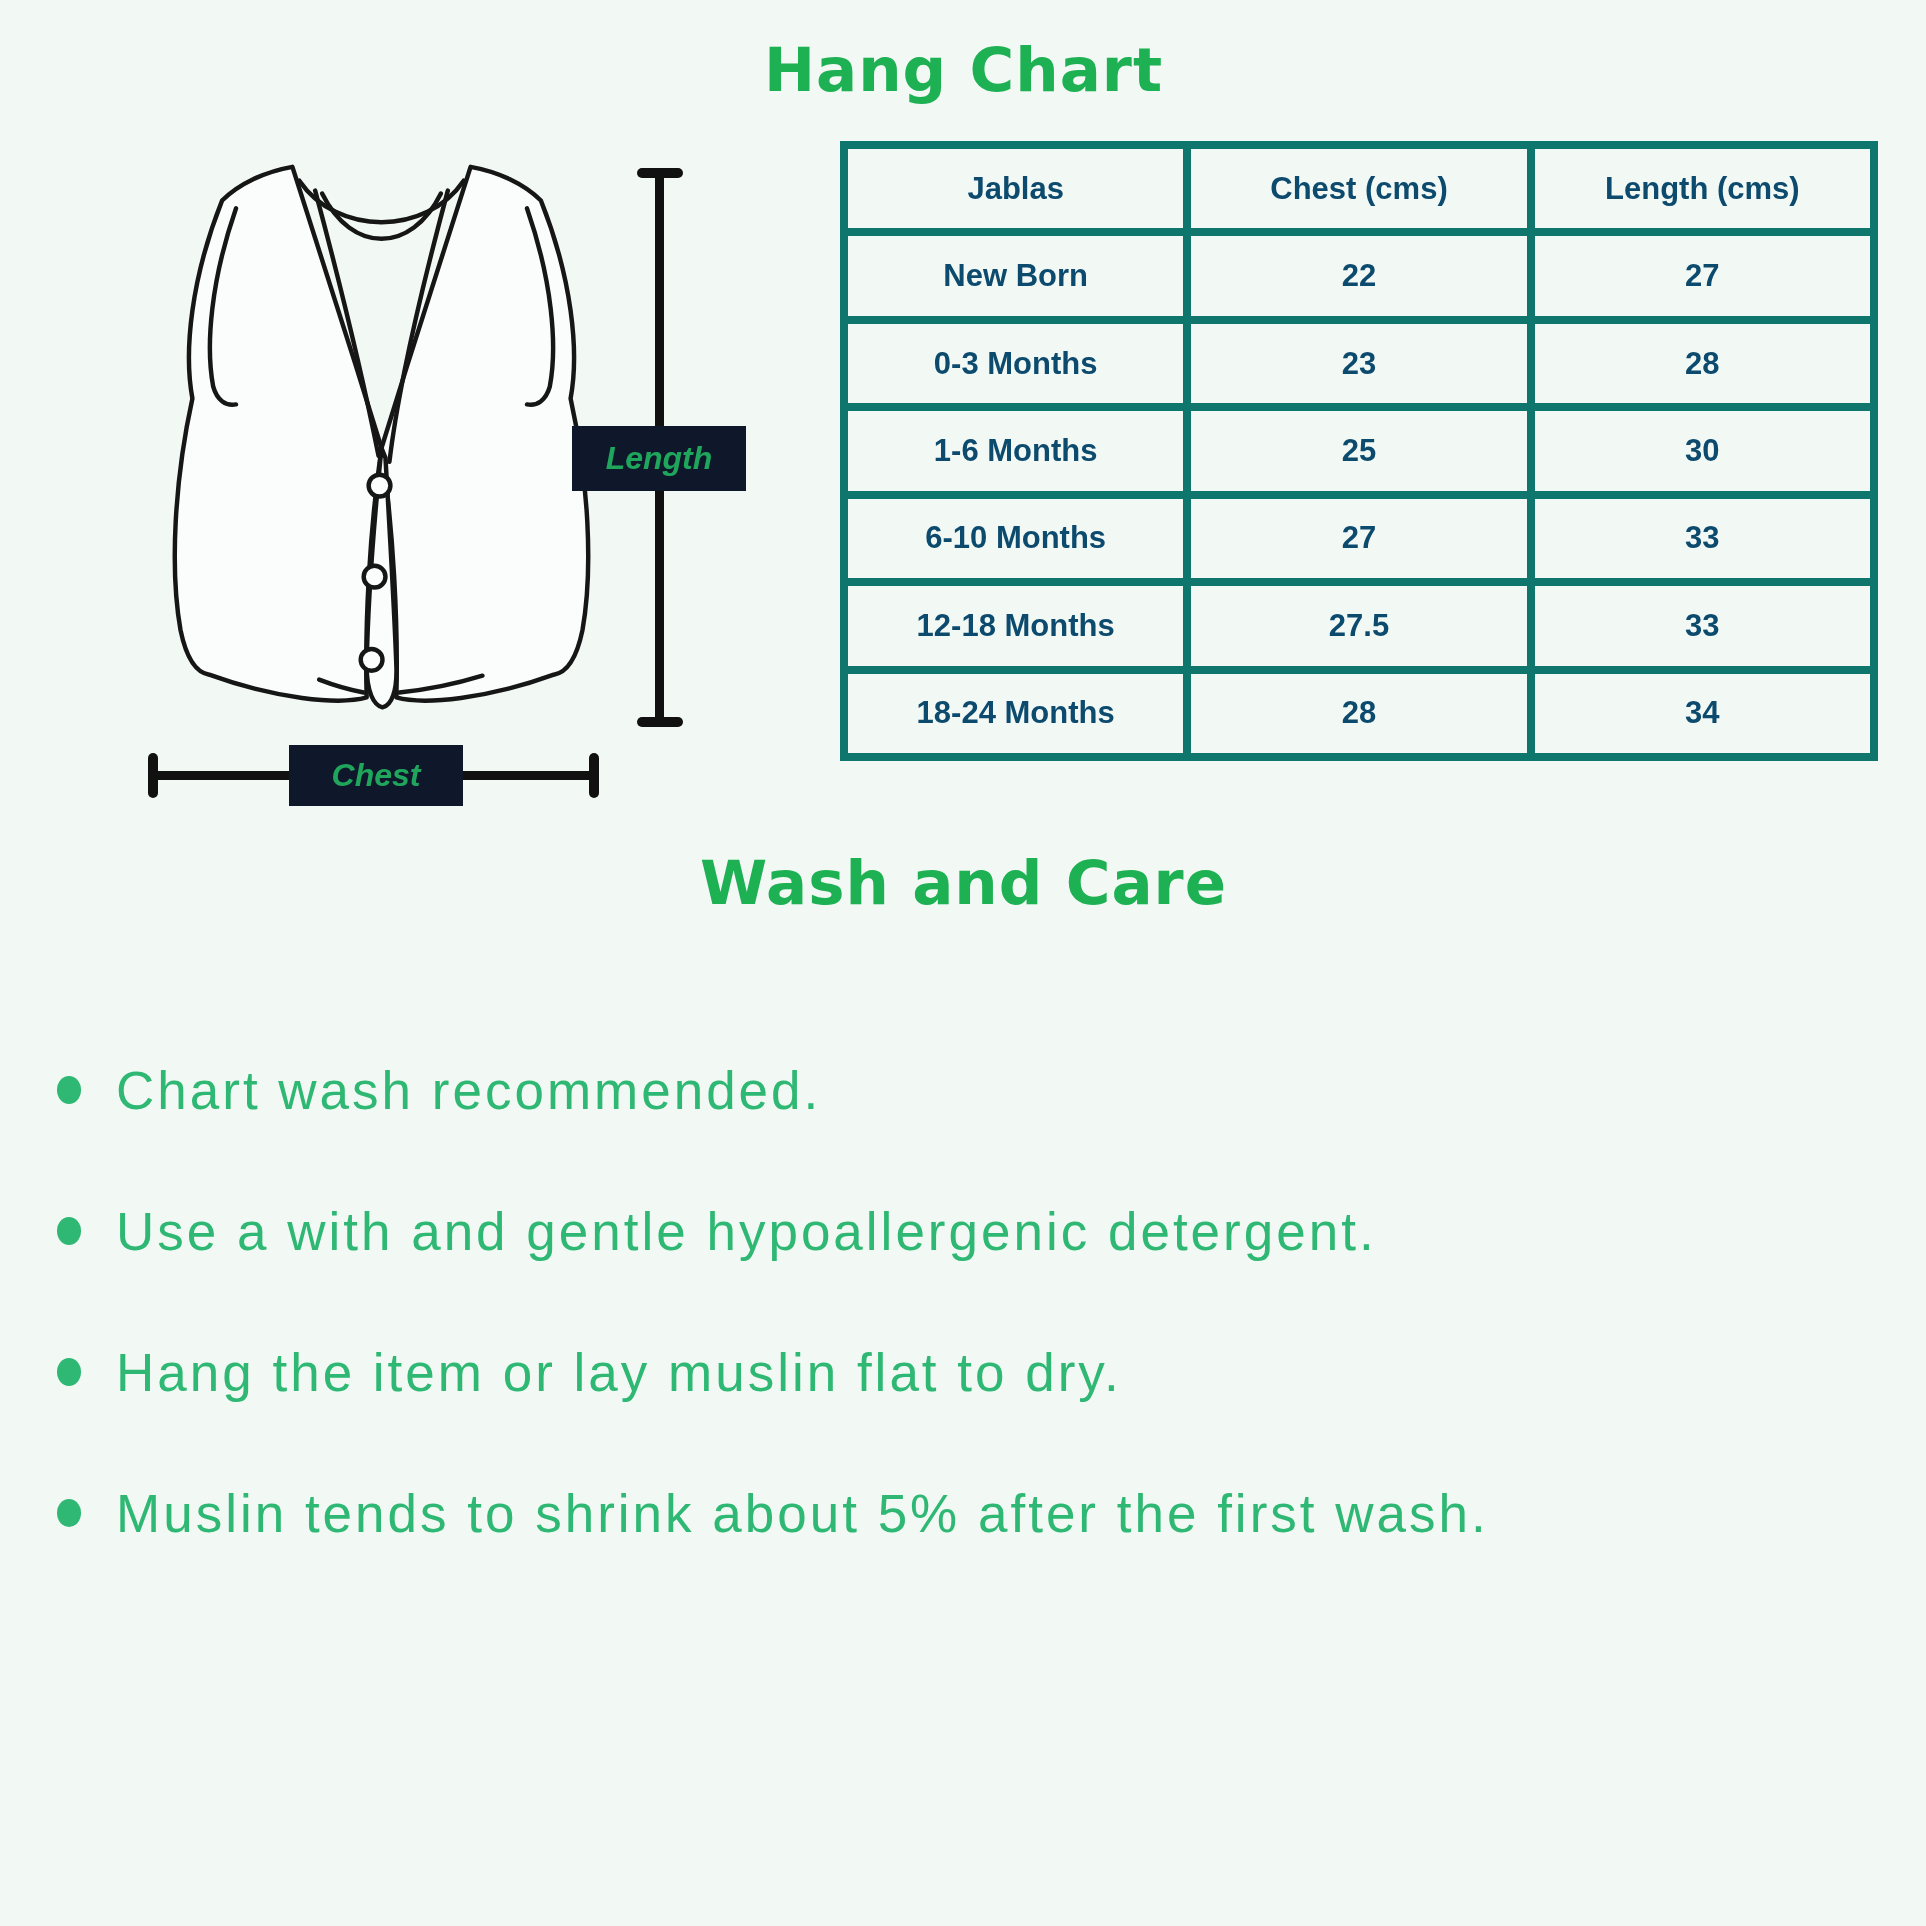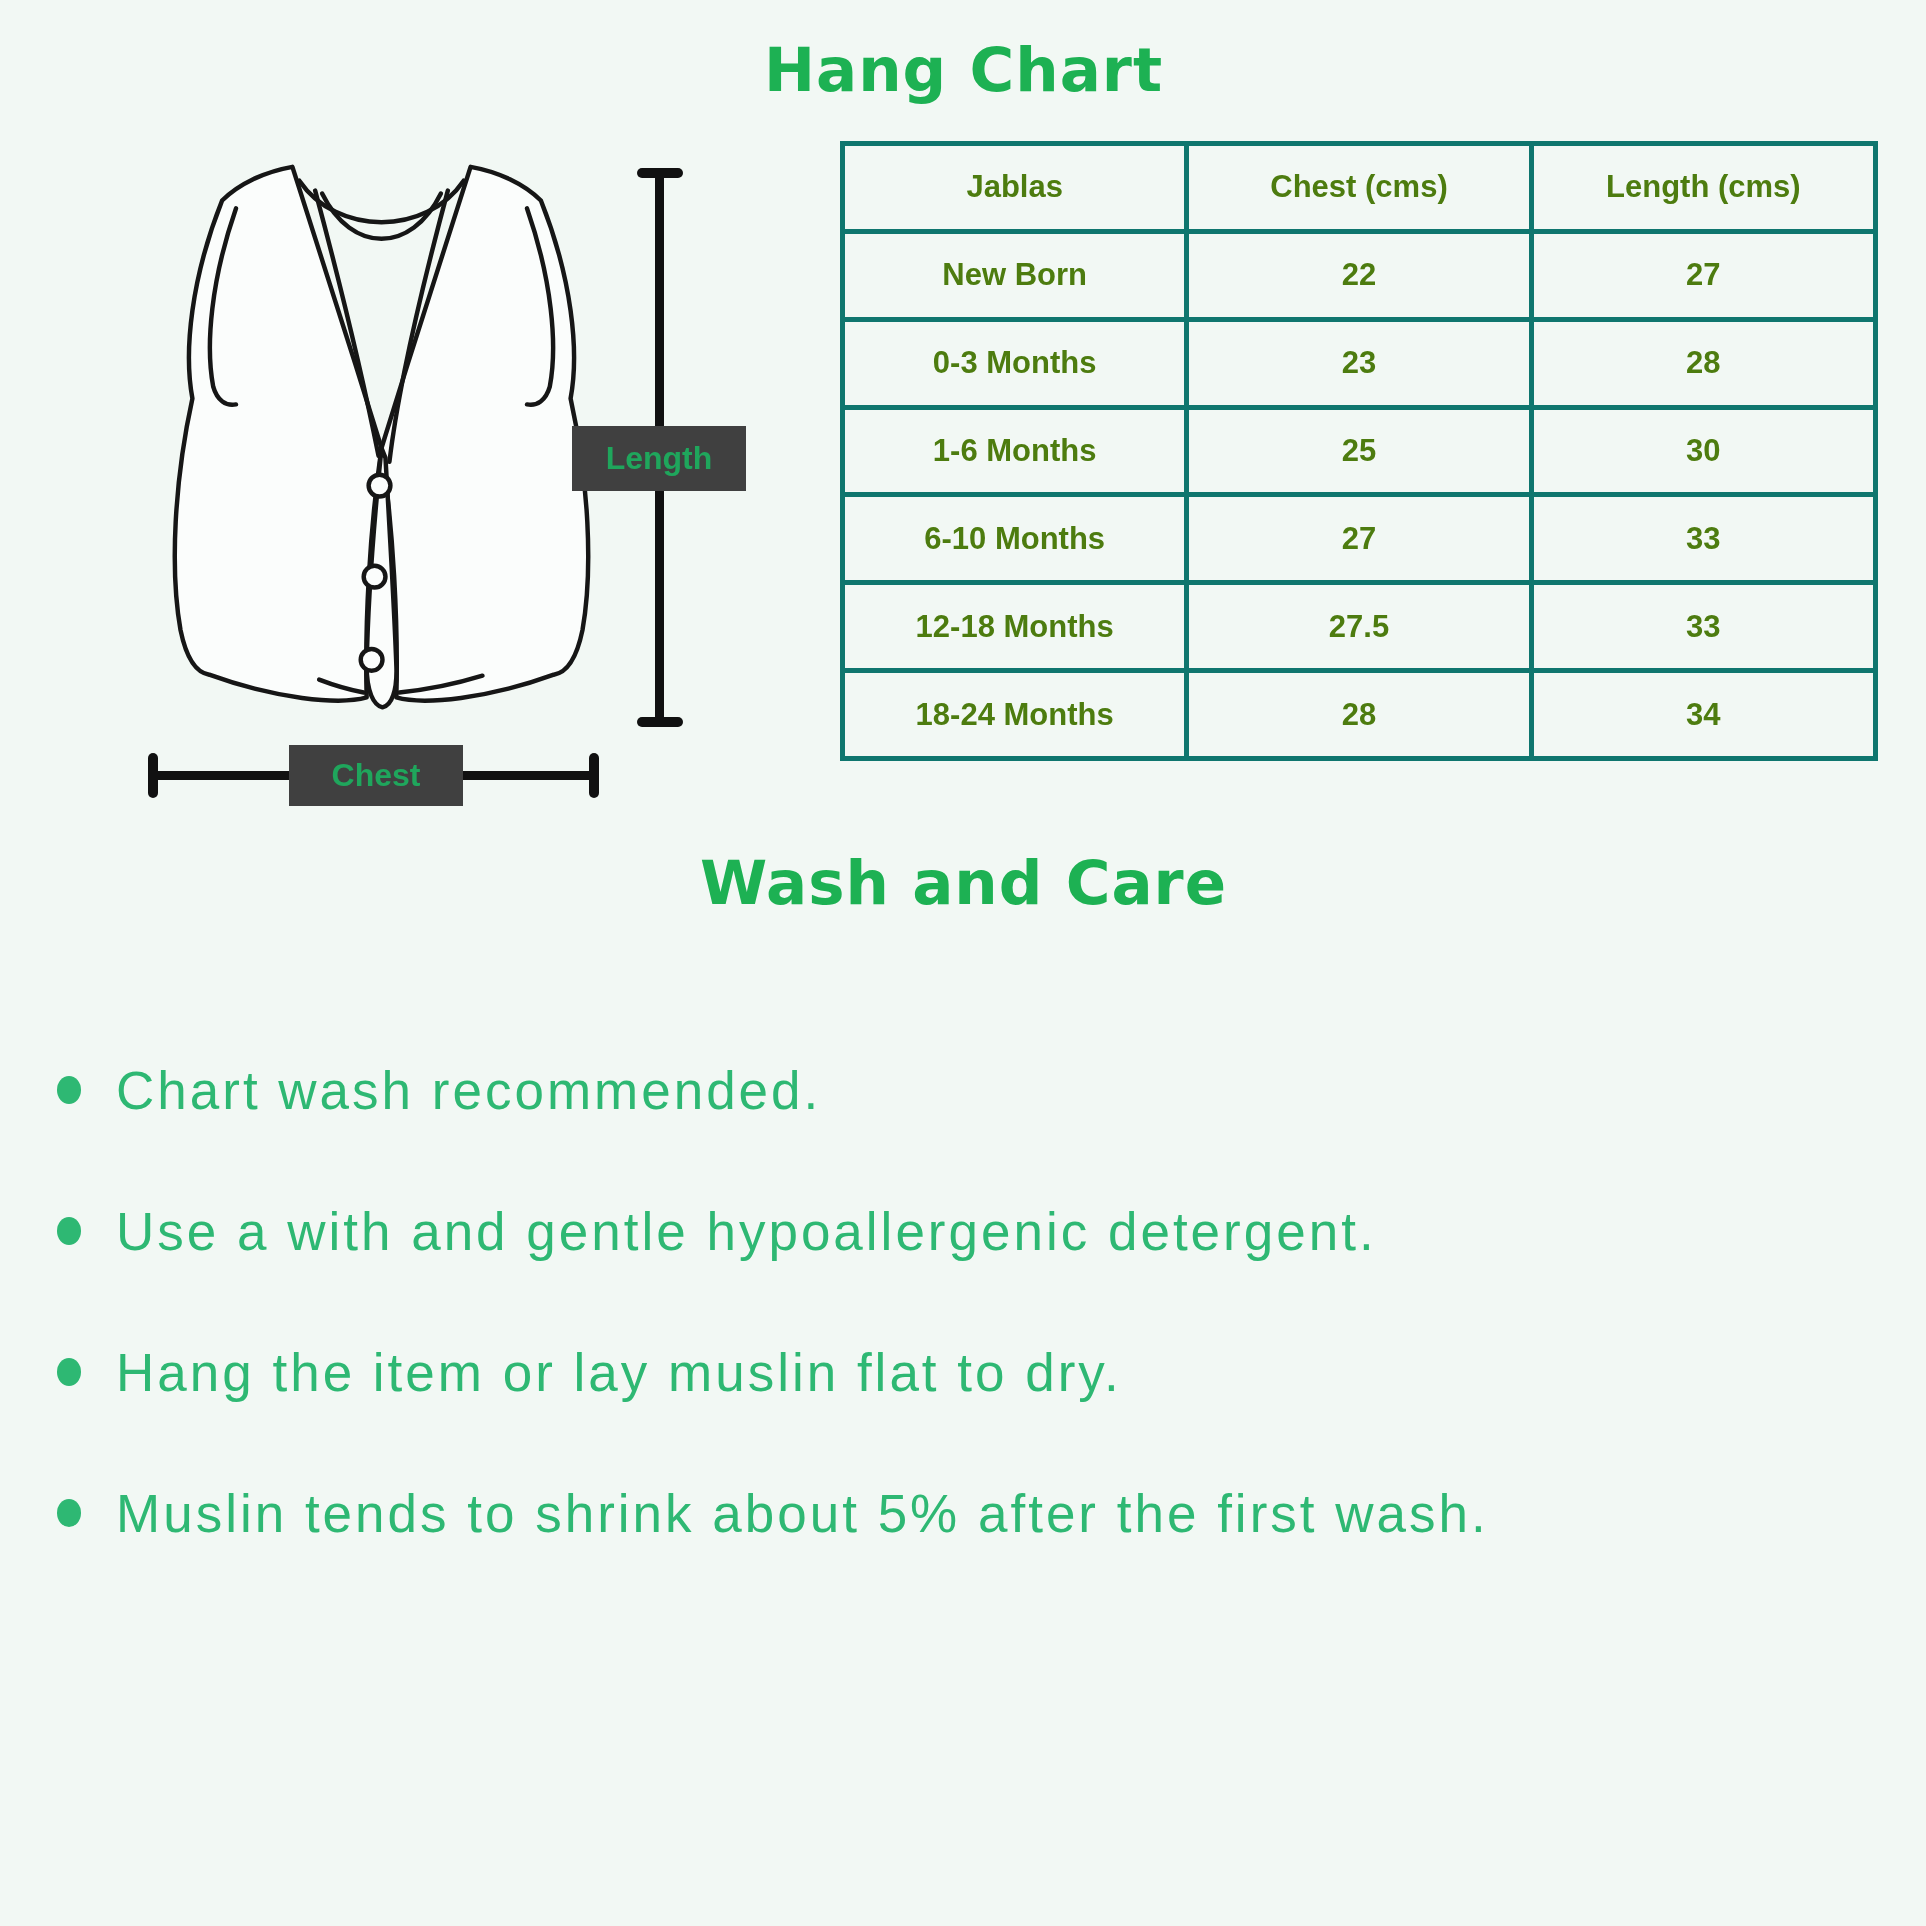--- a/index.html
+++ b/index.html
@@ -21,35 +21,36 @@
 
   
   .mline { position:absolute; background:#111; border-radius:5px; }
   .len-line   { left:655px; top:172px; width:9px;  height:552px; }
   .len-cap-t  { left:637px; top:168px; width:46px; height:10px; }
   .len-cap-b  { left:637px; top:717px; width:46px; height:10px; }
   .chest-line { left:151px; top:771px; width:445px; height:9px; }
   .chest-cap-l{ left:148px; top:753px; width:10px; height:45px; }
   .chest-cap-r{ left:589px; top:753px; width:10px; height:45px; }
   .measure-label {
-    position:absolute; text-align:center; background:#404040;
+    position:absolute; text-align:center; background:#0f172a;
     color:#1fa65c; font-weight:bold; font-size:32px;
     font-family:"Liberation Sans", sans-serif;
+    font-style:italic;
   }
   .label-length { left:572px; top:426px; width:174px; padding:14px 0; }
   .label-chest  { left:289px; top:745px; width:174px; padding:12px 0; }
 
   
   .size-table {
     position:absolute; left:840px; top:141px; width:1038px; height:620px;
     border-collapse:collapse; table-layout:fixed;
   }
   .size-table td {
-    border:5px solid #0f766e;
-    color:#4d7c0f; font-weight:bold; font-size:31px;
+    border:8px solid #0f766e;
+    color:#0c4a6e; font-weight:bold; font-size:31px;
     text-align:center; vertical-align:middle;
     font-family:"Liberation Sans", sans-serif;
   }
 
   
   .care-list {
     position:absolute; left:55px; top:1020px; width:1832px;
     margin:0; padding:0; list-style:none;
     color:#2eb873; font-size:53px; line-height:141px; letter-spacing:3px;
     font-family:"Liberation Sans", sans-serif;

